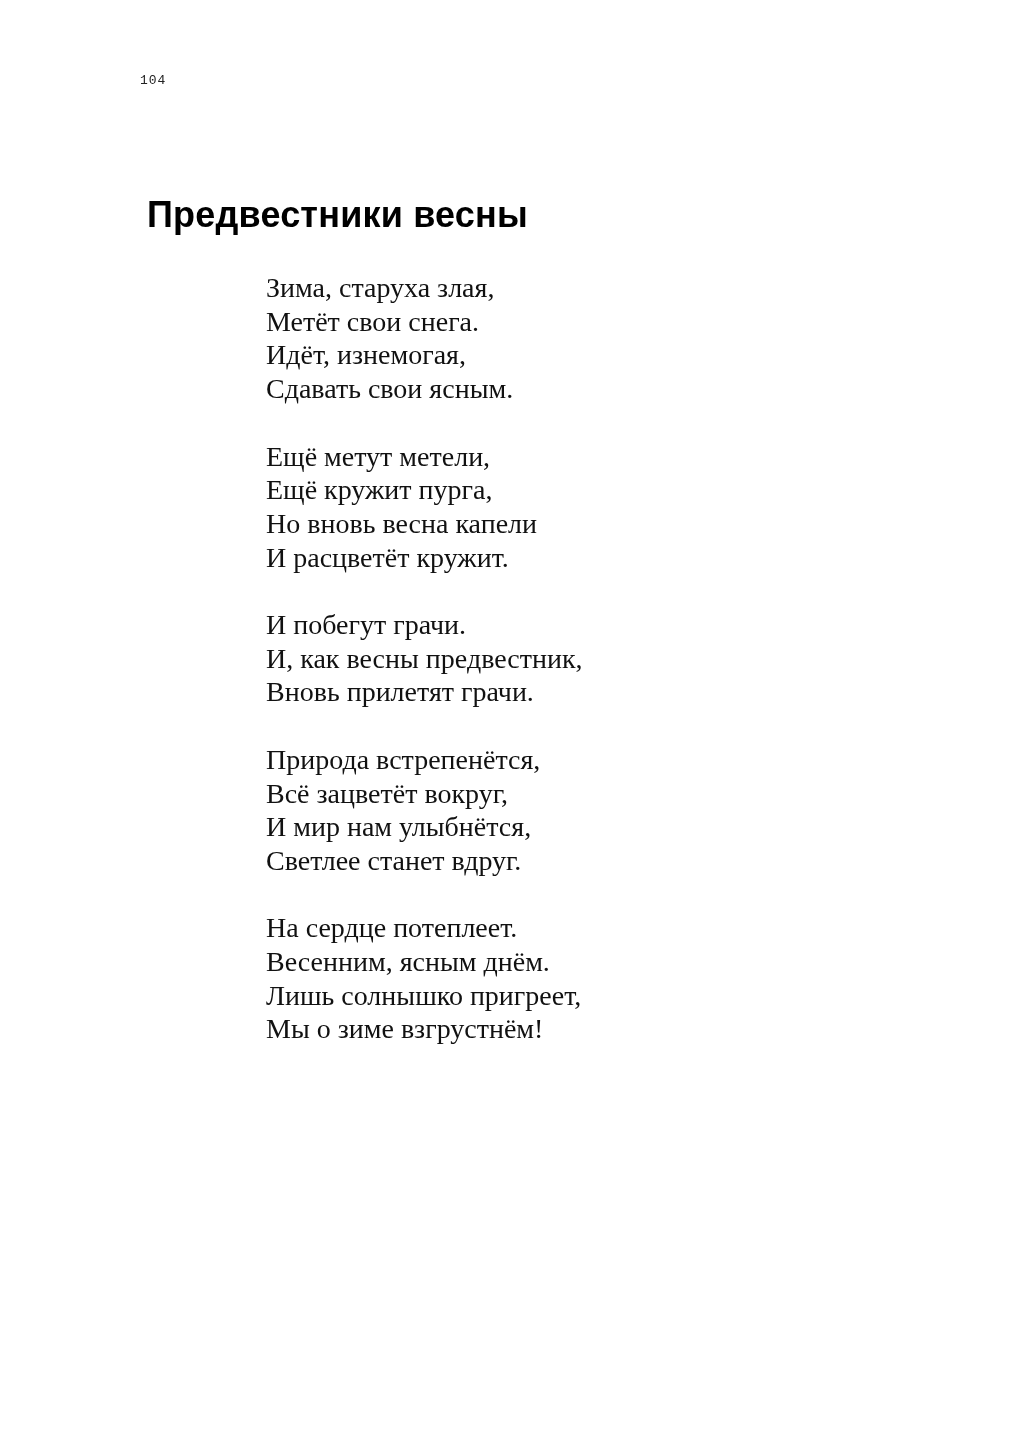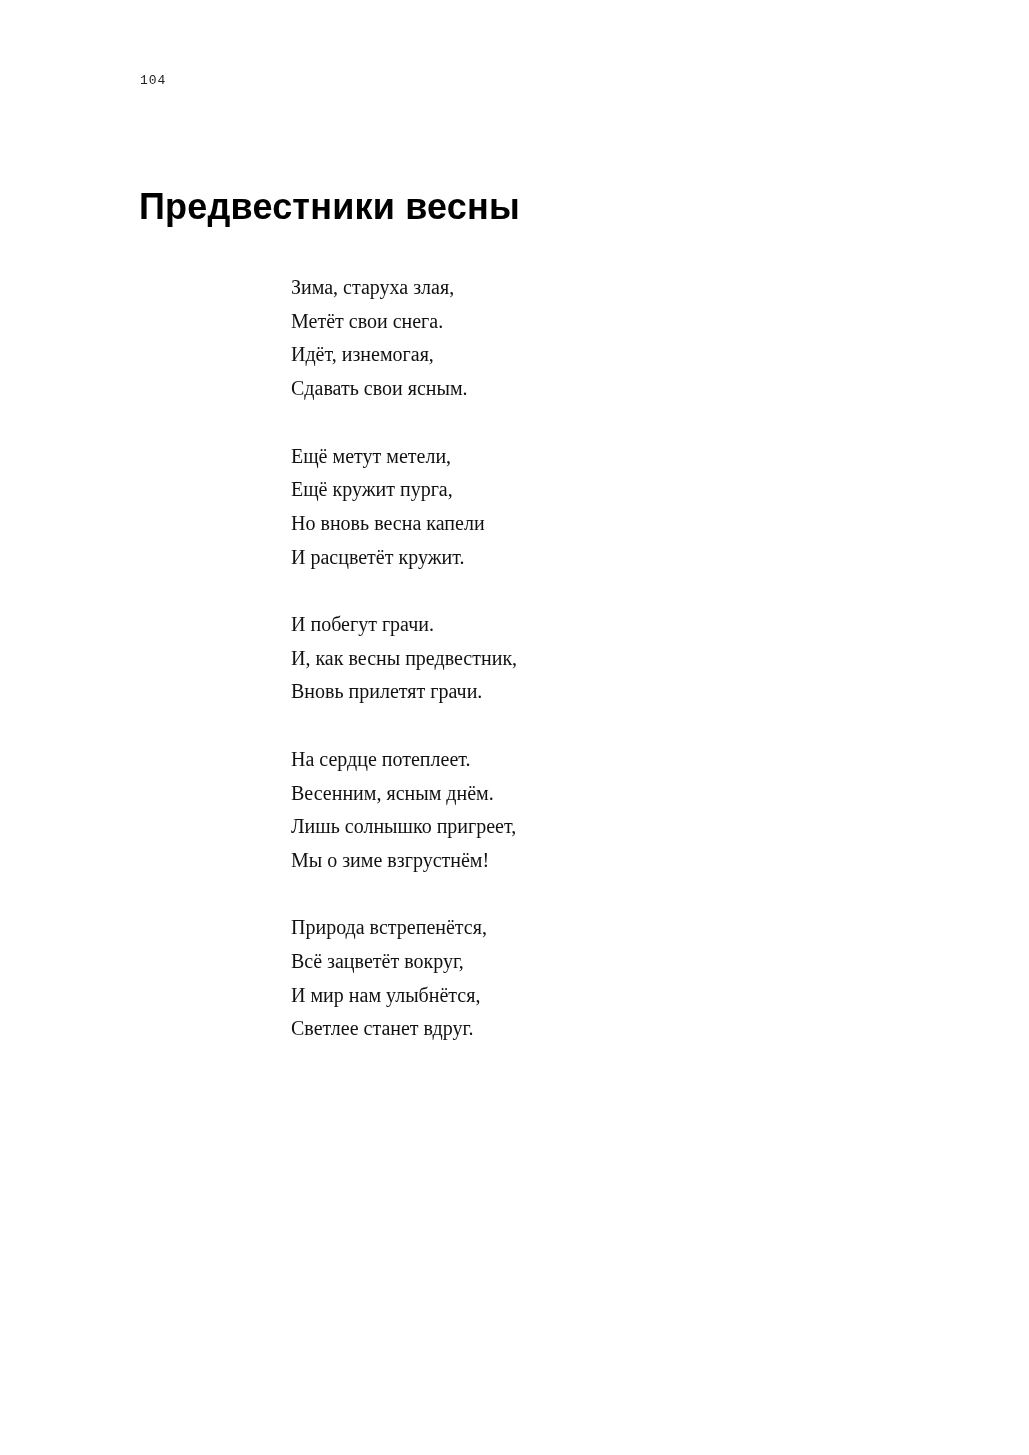--- a/index.html
+++ b/index.html
@@ -21,34 +21,34 @@
       font-family: "Liberation Mono", "DejaVu Sans Mono", monospace;
       font-size: 13px;
       letter-spacing: 1px;
       color: #222222;
       line-height: 24px;
     }
     .title {
       position: absolute;
       left: 139px;
       top: 184px;
-      margin: 0;
+      margin: 8px;
       font-family: "Liberation Sans", "DejaVu Sans", sans-serif;
       font-weight: bold;
       font-size: 36px;
       line-height: 46px;
       color: #000000;
       letter-spacing: 0.2px;
     }
     .poem {
       position: absolute;
-      left: 291px;
+      left: 266px;
       top: 271px;
       font-family: "Liberation Serif", "DejaVu Serif", serif;
-      font-size: 20px;
+      font-size: 28px;
       line-height: 33.7px;
       color: #111111;
     }
     .stanza {
       margin: 0 0 33.7px 0;
     }
     .line {
       display: block;
       white-space: nowrap;
     }
@@ -72,24 +72,24 @@
     <span class="line">Ещё кружит пурга,</span>
     <span class="line">Но вновь весна капели</span>
     <span class="line">И расцветёт кружит.</span>
   </div>
   <div class="stanza">
     <span class="line">И побегут грачи.</span>
     <span class="line">И, как весны предвестник,</span>
     <span class="line">Вновь прилетят грачи.</span>
   </div>
   <div class="stanza">
+    <span class="line">Природа встрепенётся,</span>
+    <span class="line">Всё зацветёт вокруг,</span>
+    <span class="line">И мир нам улыбнётся,</span>
+    <span class="line">Светлее станет вдруг.</span>
+  </div>
+  <div class="stanza">
     <span class="line">На сердце потеплеет.</span>
     <span class="line">Весенним, ясным днём.</span>
     <span class="line">Лишь солнышко пригреет,</span>
     <span class="line">Мы о зиме взгрустнём!</span>
   </div>
-  <div class="stanza">
-    <span class="line">Природа встрепенётся,</span>
-    <span class="line">Всё зацветёт вокруг,</span>
-    <span class="line">И мир нам улыбнётся,</span>
-    <span class="line">Светлее станет вдруг.</span>
-  </div>
 </div>
 
 </body></html>

